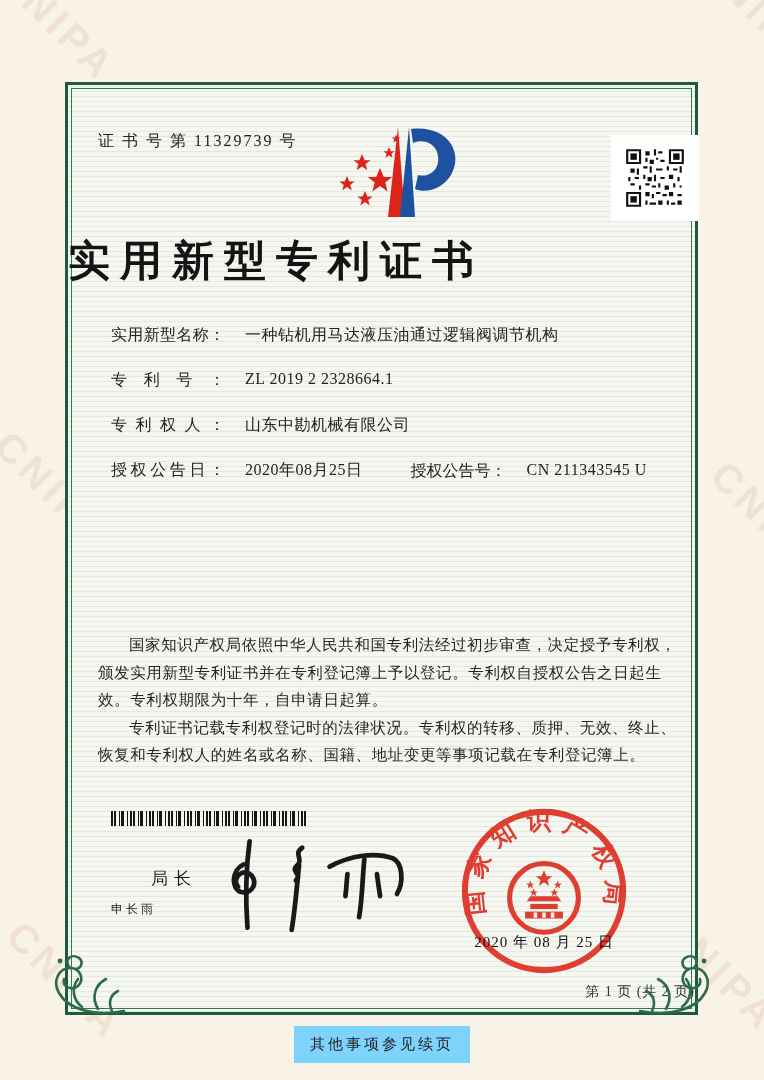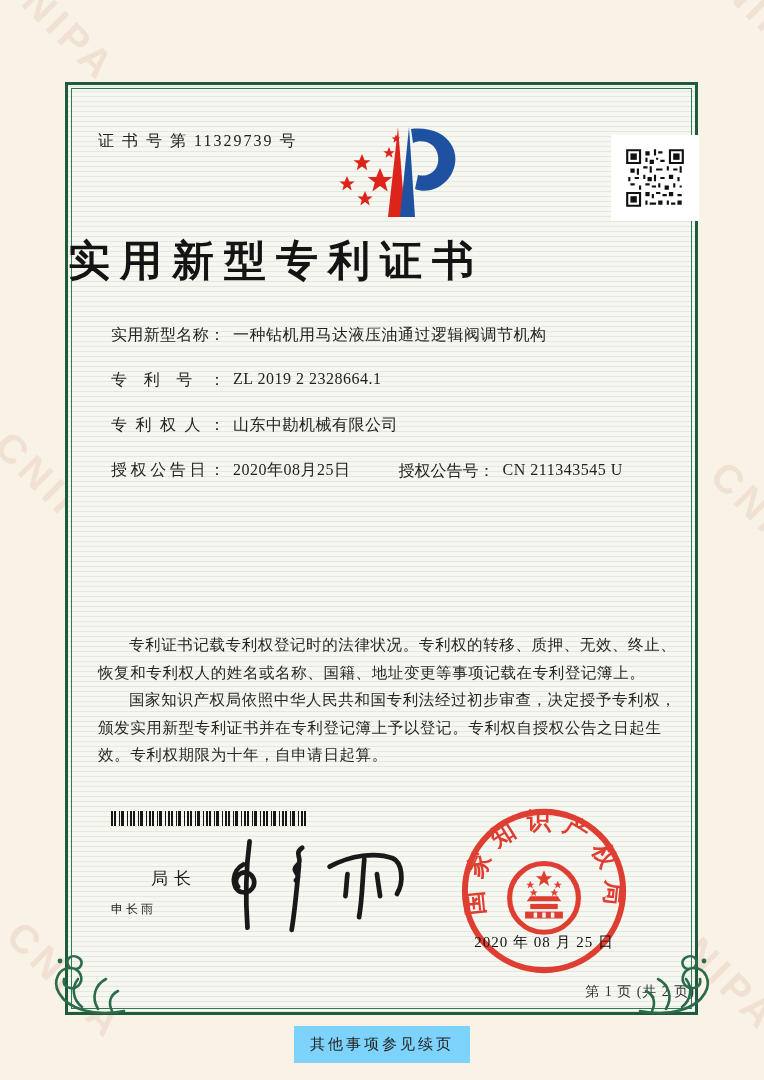--- a/index.html
+++ b/index.html
@@ -63,21 +63,21 @@
     letter-spacing:10px;color:#141414;
   }
 
   .fields{position:absolute;left:43px;top:240px;width:575px;}
   .field-row{height:45px;font-size:16px;white-space:nowrap;}
   .field-label{
     display:inline-block;width:114px;
     text-align:justify;text-align-last:justify;
     vertical-align:top;color:#222;
   }
-  .field-value{display:inline-block;margin-left:8px;color:#222;letter-spacing:.5px;}
+  .field-value{display:inline-block;margin-left:20px;color:#222;letter-spacing:.5px;}
   .field-group2{display:inline-block;margin-left:44px;}
   .field-group2 .field-label{width:96px;}
 
   .paragraphs{
     position:absolute;left:30px;top:546px;width:580px;
     font-size:15.5px;line-height:1.78;color:#262626;
     letter-spacing:.6px;
   }
   .paragraphs p{margin:0;text-indent:2em;}
 
@@ -182,22 +182,22 @@
       </div>
       <div class="field-row">
         <span class="field-label">授权公告日：</span><span class="field-value">2020年08月25日</span>
         <span class="field-group2">
           <span class="field-label">授权公告号：</span><span class="field-value">CN 211343545 U</span>
         </span>
       </div>
     </div>
 
     <div class="paragraphs">
+      <p>国家知识产权局依照中华人民共和国专利法经过初步审查，决定授予专利权，颁发实用新型专利证书并在专利登记簿上予以登记。专利权自授权公告之日起生效。专利权期限为十年，自申请日起算。</p>
       <p>专利证书记载专利权登记时的法律状况。专利权的转移、质押、无效、终止、恢复和专利权人的姓名或名称、国籍、地址变更等事项记载在专利登记簿上。</p>
-      <p>国家知识产权局依照中华人民共和国专利法经过初步审查，决定授予专利权，颁发实用新型专利证书并在专利登记簿上予以登记。专利权自授权公告之日起生效。专利权期限为十年，自申请日起算。</p>
     </div>
 
     <div class="barcode"></div>
 
     <div class="signer-title">局长</div>
     <div class="signer-name">申长雨</div>
 
     <svg class="signature" viewBox="0 0 190 95" xmlns="http://www.w3.org/2000/svg">
       <g fill="none" stroke="#191919" stroke-width="4.5" stroke-linecap="round">
         <path d="M30,8 C27,30 26,62 28,90"></path>

